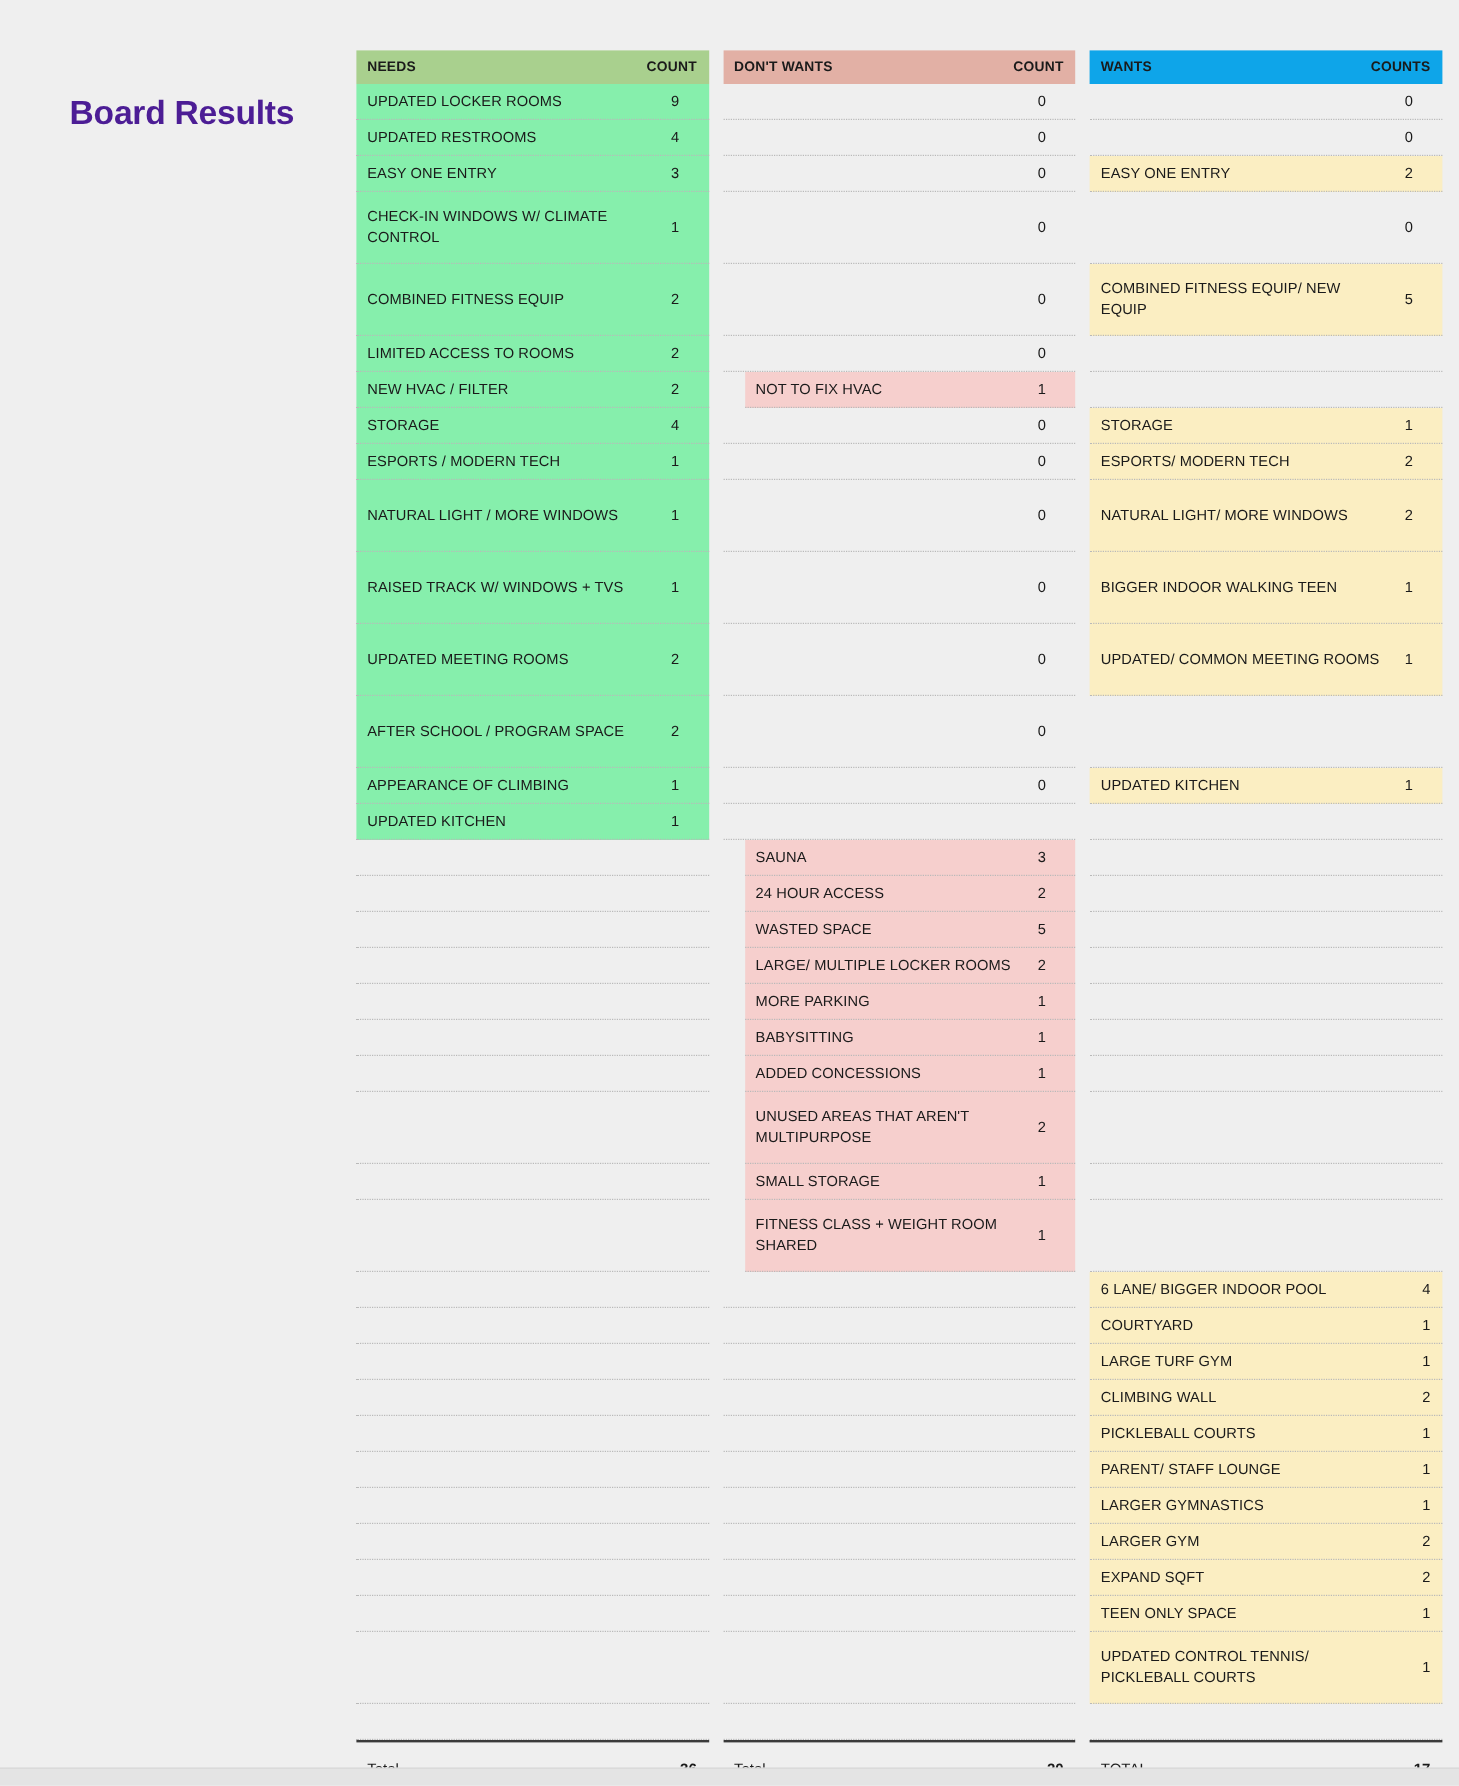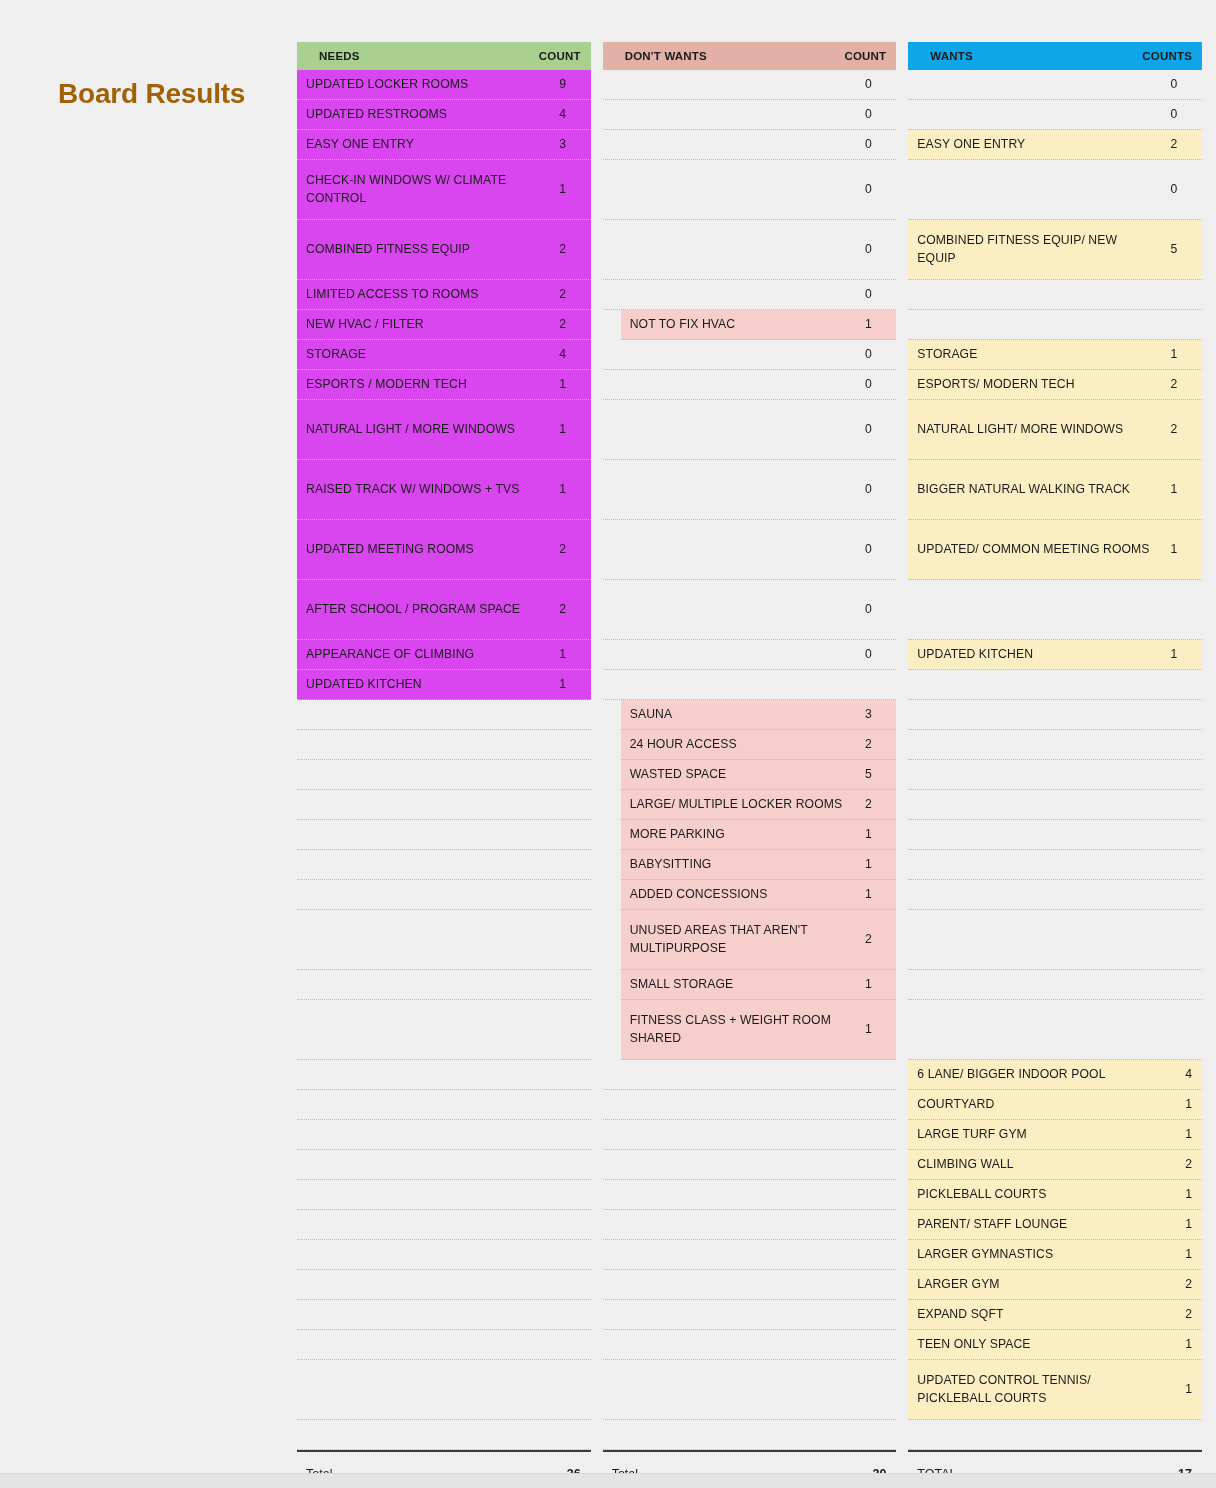--- a/index.html
+++ b/index.html
@@ -24,21 +24,21 @@
     background: #efefef;
   }
 
   
   #page-title {
     position: absolute;
     left: 58px;
     top: 78px;
     font-size: 28px;
     font-weight: bold;
-    color: #a16207;
+    color: #4c1d95;
     letter-spacing: -0.2px;
     white-space: nowrap;
   }
 
   
   #tables {
     position: absolute;
     left: 297px;
     top: 42px;
     width: 905px;
@@ -51,21 +51,21 @@
     width: 294px;
     display: flex;
     flex-direction: column;
   }
 
   
   .col-header {
     display: flex;
     align-items: center;
     height: 28px;
-    padding: 0 10px 0 22px;
+    padding: 0 10px 0 9px;
     box-sizing: border-box;
     font-size: 11.5px;
     font-weight: bold;
     letter-spacing: 0.2px;
   }
   .col-header .h-title { flex: 1 1 auto; }
   .col-header .h-count { flex: 0 0 auto; text-align: right; }
 
   .hdr-needs  { background: #a9d08e; }
   .hdr-dont   { background: #e2b0a5; }
@@ -92,21 +92,21 @@
     white-space: pre-line;
   }
   .row .count {
     flex: 0 0 36px;
     text-align: center;
   }
 
   
   .col-wants .row .count.far  { flex: 0 0 30px; text-align: right; }
 
-  .fill-green  { background: #d946ef; }
+  .fill-green  { background: #86efac; }
   .fill-pink   { background: #f6cfcd; margin-left: 18px; }
   .fill-yellow { background: #fbeec2; }
   .fill-none   { background: transparent; }
 
   
   .total-wrap { margin-top: 0; }
   .total-rule {
     height: 0;
     border-top: 2px solid #3a3a3a;
     margin-bottom: 10px;
@@ -510,21 +510,21 @@
           </div>
           <div class="row fill-yellow">
             <span class="label">ESPORTS/ MODERN TECH</span>
             <span class="count">2</span>
           </div>
           <div class="row fill-yellow tall">
             <span class="label">NATURAL LIGHT/ MORE WINDOWS</span>
             <span class="count">2</span>
           </div>
           <div class="row fill-yellow tall">
-            <span class="label">BIGGER NATURAL WALKING TRACK</span>
+            <span class="label">BIGGER INDOOR WALKING TEEN</span>
             <span class="count">1</span>
           </div>
           <div class="row fill-yellow tall">
             <span class="label">UPDATED/ COMMON MEETING ROOMS</span>
             <span class="count">1</span>
           </div>
           <div class="row fill-none tall">
             <span class="label"></span>
             <span class="count"></span>
           </div>

